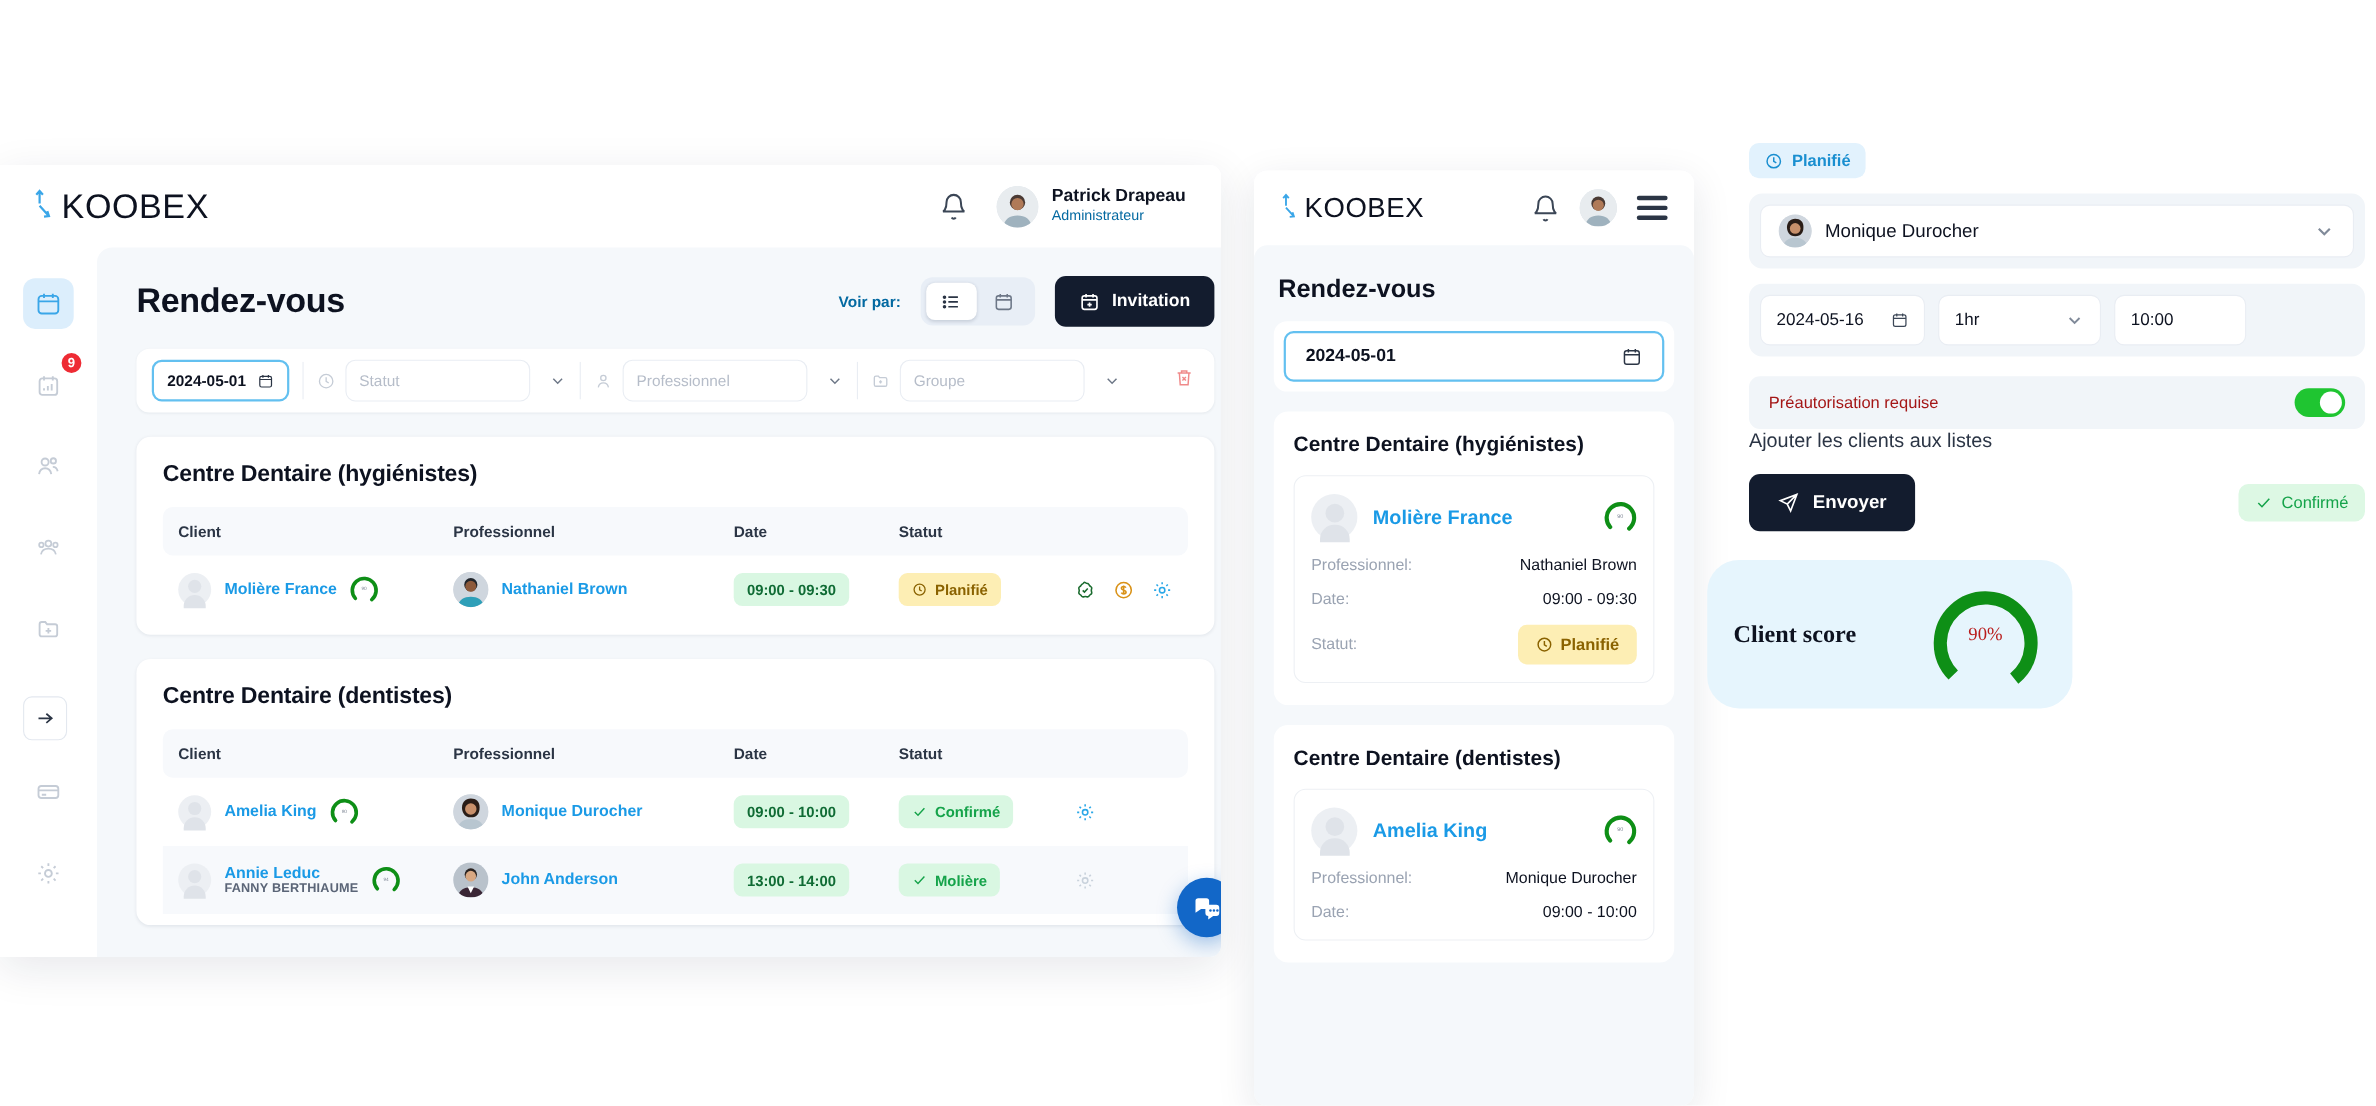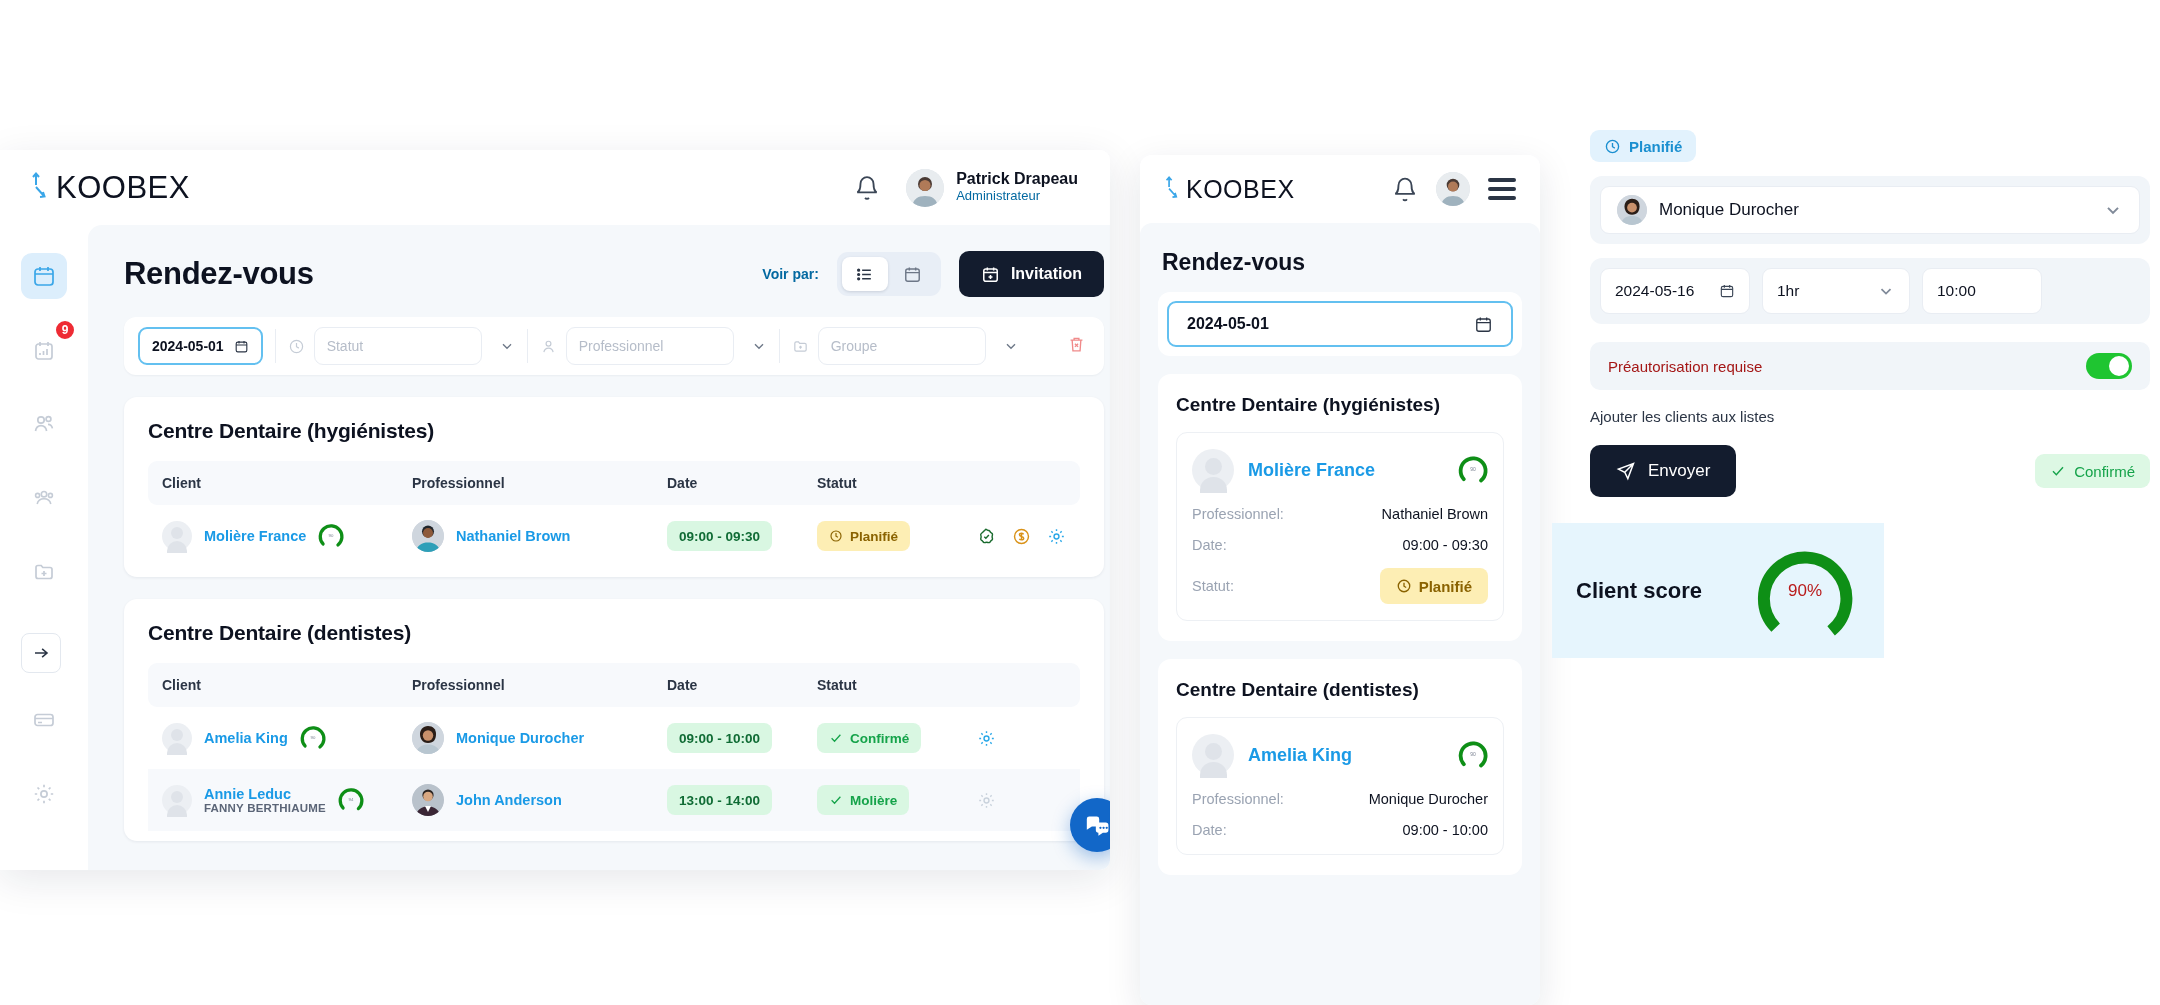--- a/index.html
+++ b/index.html
@@ -175,41 +175,41 @@
   .rf-date { width:150px; justify-content:space-between; }
   .rf-dur  { width:148px; justify-content:space-between; }
   .rf-time { width:120px; }
   .toggleRow {
     margin-top:18px; background:#f1f5f9; border-radius:10px; height:48px;
     display:flex; align-items:center; justify-content:space-between; padding:0 18px;
   }
   .tglabel { font-size:15px; color:#a41616; font-weight:400; }
   .switch { width:46px; height:26px; border-radius:13px; background:#1fc531; position:relative; }
   .switch i { position:absolute; right:3px; top:3px; width:20px; height:20px; border-radius:50%; background:#fff; }
-  .listlabel { font-size:15px; color:#2b3545; margin-top:18px; }
+  .listlabel { font-size:18px; color:#2b3545; }
   .listsel {
     margin-top:8px; display:flex; align-items:center;
   }
   .listbox {
     flex:1; background:#fff; border:1px solid #e9edf3; border-radius:9px; height:46px;
     display:flex; align-items:center; padding:0 16px; font-size:15.5px; color:#b6bdc9;
   }
   .listchev { width:46px; display:flex; align-items:center; justify-content:center; }
   .sendrow { margin-top:20px; display:flex; align-items:center; }
   .sendbtn {
     background:#131c2e; color:#fff; border-radius:10px; height:52px; padding:0 26px;
-    display:flex; align-items:center; gap:12px; font-size:17px; font-weight:400;
+    display:flex; align-items:center; gap:12px; font-size:17px; font-weight:700;
   }
   .confpill {
     margin-left:auto; background:#ddf8e4; color:#15a34a; border-radius:9px; height:34px;
     display:flex; align-items:center; gap:8px; padding:0 15px; font-size:15px; font-weight:400;
   }
   .scorecard {
     margin-top:26px; margin-left:-38px; width:332px; height:135px; background:#e6f5fd;
-    border-radius:0; display:flex; align-items:center; padding:0 24px; gap:10px;
+    border-radius:29px; display:flex; align-items:center; padding:0 24px; gap:10px;font-family:Liberation Serif, serif;
   }
   .scorelabel { font-size:22px; font-weight:700; color:#0d1220; }
   .scorering { margin-left:auto; width:110px; height:110px; position:relative; }
   .scorepct {
     position:absolute; inset:0; display:flex; align-items:center; justify-content:center;
     font-size:17px; color:#b91c1c;
   }
 </style>
 </head>
 <body>

